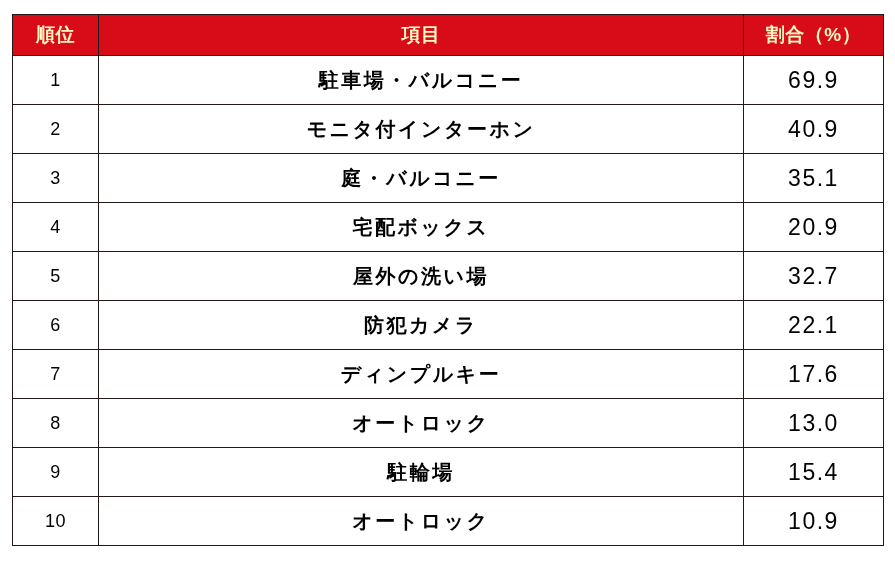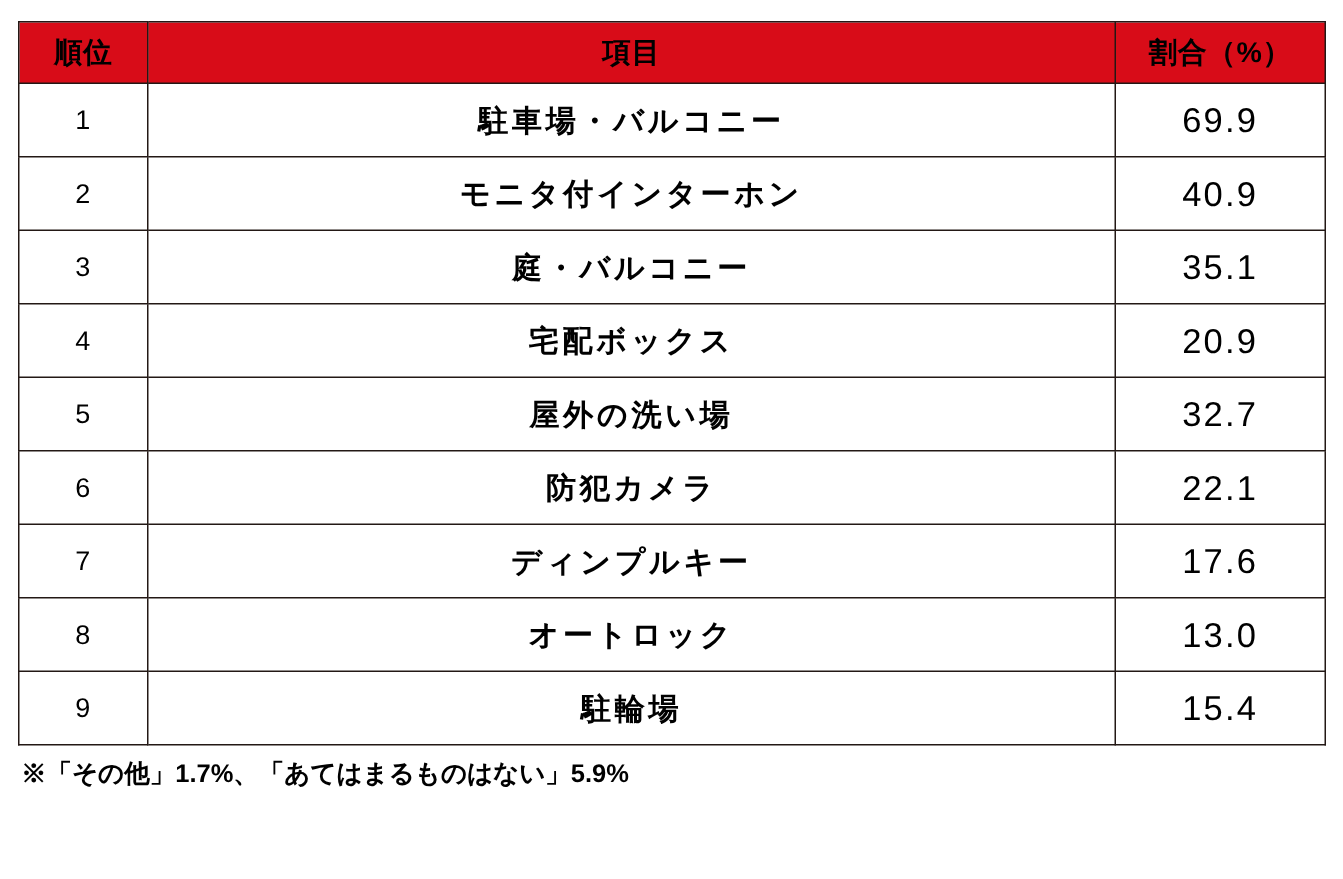--- a/index.html
+++ b/index.html
@@ -33,21 +33,21 @@
 
   table.ranking th,
   table.ranking td {
     border: 1px solid #231815;
     text-align: center;
     vertical-align: middle;
     padding: 0;
   }
   table.ranking thead th {
     background: #d80c18;
-    color: #000000;
+    color: #fef9c3;
     font-weight: bold;
     font-size: 19px;
     height: 40px;
     border-color: #231815;
     letter-spacing: 0.5px;
   }
   table.ranking tbody td {
     height: 48px;
     background: #ffffff;
   }
@@ -133,18 +133,22 @@
         <tr>
           <td class="rank">8</td>
           <td class="item">オートロック</td>
           <td class="ratio">13.0</td>
         </tr>
         <tr>
           <td class="rank">9</td>
           <td class="item">駐輪場</td>
           <td class="ratio">15.4</td>
         </tr>
+        <tr>
+          <td class="rank">10</td>
+          <td class="item">オートロック</td>
+          <td class="ratio">10.9</td>
+        </tr>
       </tbody>
   </table>
 
-  <div class="footnote">※「その他」1.7%、「あてはまるものはない」5.9%</div>
 
 </div>
 
 </body></html>

